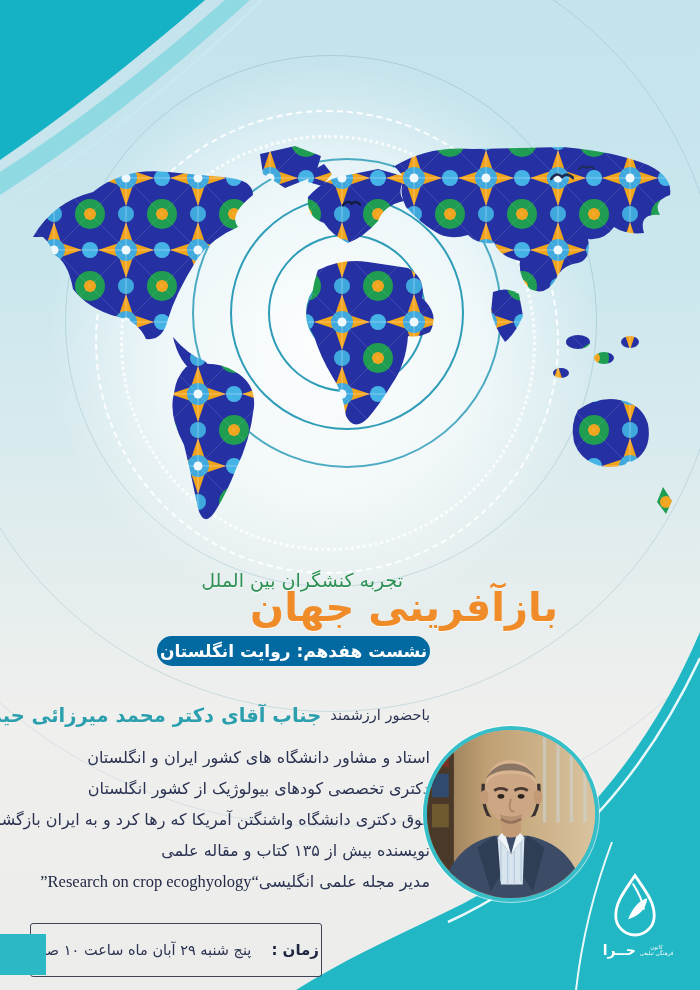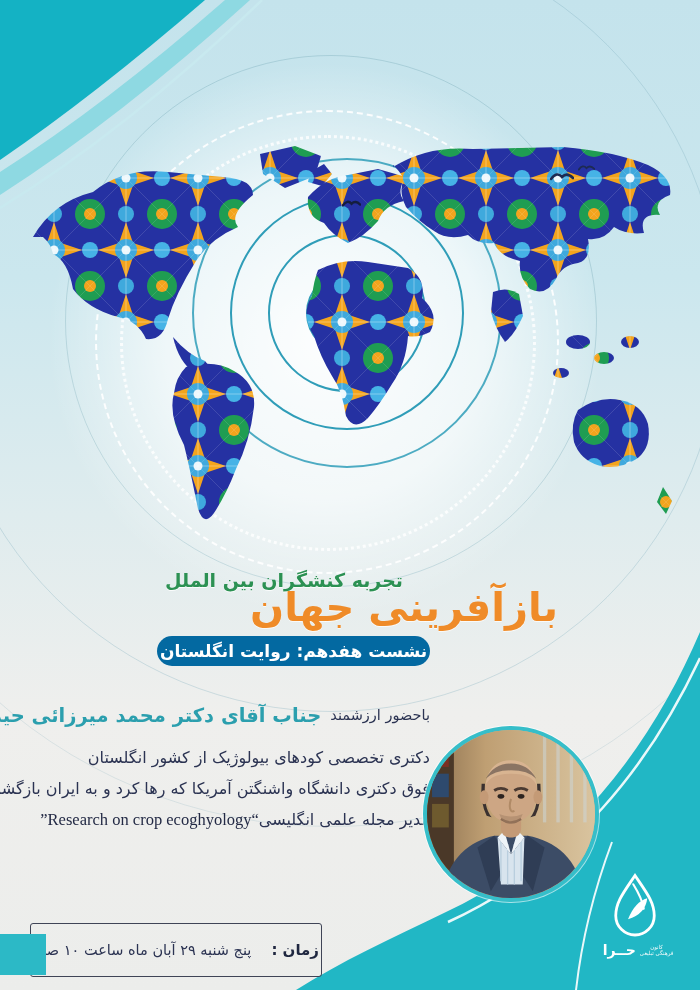--- a/index.html
+++ b/index.html
@@ -15,21 +15,21 @@
   .arc2{left:-60px;top:-70px;width:780px;height:780px;border:1.5px solid rgba(120,170,185,.30);}
   .arc3{left:-175px;top:-185px;width:1010px;height:1010px;border:1.5px solid rgba(130,175,185,.22);}
   .mandala{
     left:45px;top:60px;width:560px;height:560px;border-radius:50%;
     background:radial-gradient(circle,rgba(255,255,255,.95) 0%,rgba(255,255,255,.65) 40%,rgba(255,255,255,.25) 58%,rgba(255,255,255,0) 70%);
   }
   .mandala-ring1{left:95px;top:110px;width:460px;height:460px;border:2px dashed rgba(255,255,255,.9);}
   .mandala-ring2{left:120px;top:135px;width:410px;height:410px;border:3px dotted rgba(255,255,255,.8);}
   
   .tagline{
-    right:297px;top:569px;color:#2c9153;font-weight:bold;font-size:19px;
+    right:297px;top:569px;color:#2c9153;font-weight:normal;font-size:19px;
     letter-spacing:.5px;white-space:nowrap;direction:rtl;text-shadow:0 1px 0 rgba(255,255,255,.8);
   }
   .main-title{
     right:142px;top:584px;color:#ef8b28;font-weight:bold;font-size:40px;
     white-space:nowrap;direction:rtl;text-shadow:0 1px 0 rgba(255,255,255,.7);
   }
   .badge{
     left:157px;top:636px;width:273px;height:30px;border-radius:16px;
     background:#0369a1;color:#ffffff;font-weight:bold;font-size:17px;
     line-height:30px;text-align:center;direction:rtl;white-space:nowrap;
@@ -169,22 +169,24 @@
 <div class="abs tagline">تجربه کنشگران بین الملل</div>
 <div class="abs main-title">بازآفرینی جهان</div>
 <div class="abs badge">نشست هفدهم: روایت انگلستان</div>
 
 <div class="abs guest-line">
   <span class="guest-intro">باحضور ارزشمند</span>
   <span class="guest-name">جناب آقای دکتر محمد میرزائی حیدری</span>
 </div>
 
 <div class="abs creds">
+  <div class="cred-line">استاد و مشاور دانشگاه های کشور ایران و انگلستان</div>
   <div class="cred-line">دکتری تخصصی کودهای بیولوژیک از کشور انگلستان</div>
   <div class="cred-line">فوق دکتری دانشگاه واشنگتن آمریکا که رها کرد و به ایران بازگشت</div>
+  <div class="cred-line">نویسنده بیش از ۱۳۵ کتاب و مقاله علمی</div>
   <div class="journal-line">
     <span>مدیر مجله علمی انگلیسی</span><span class="journal-en">“Research on crop ecoghyology”</span>
   </div>
 </div>
 
 <div class="abs portrait">
   <svg viewBox="0 0 100 100">
     <defs>
       <linearGradient id="bgwall" x1="0" y1="0" x2="1" y2="0">
         <stop offset="0" stop-color="#8a6f4e"></stop>

